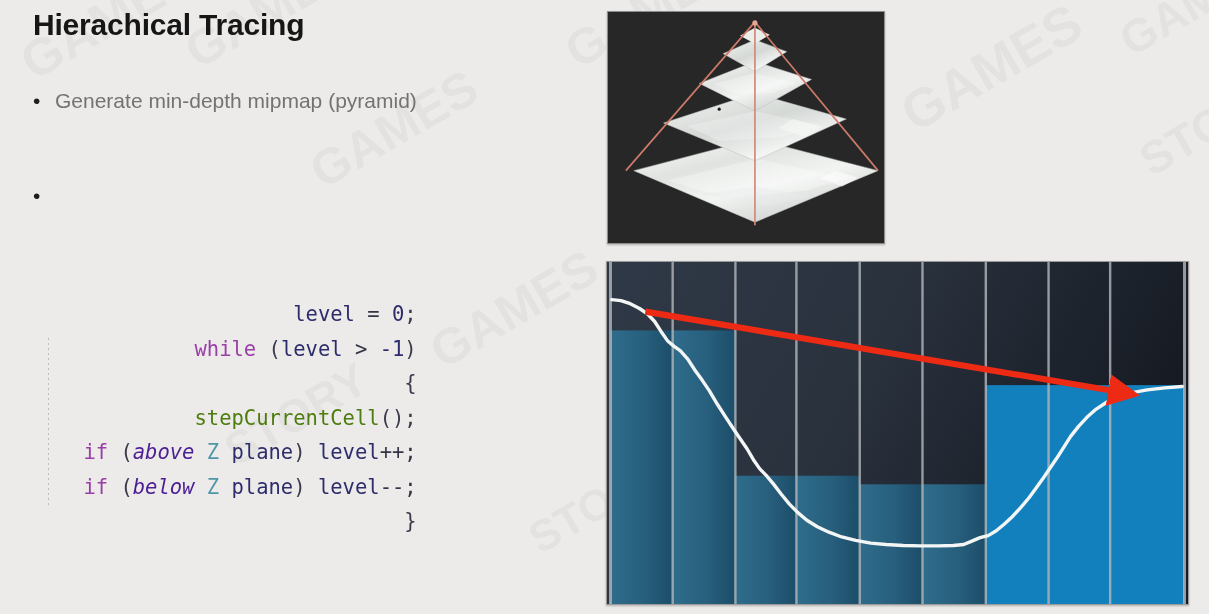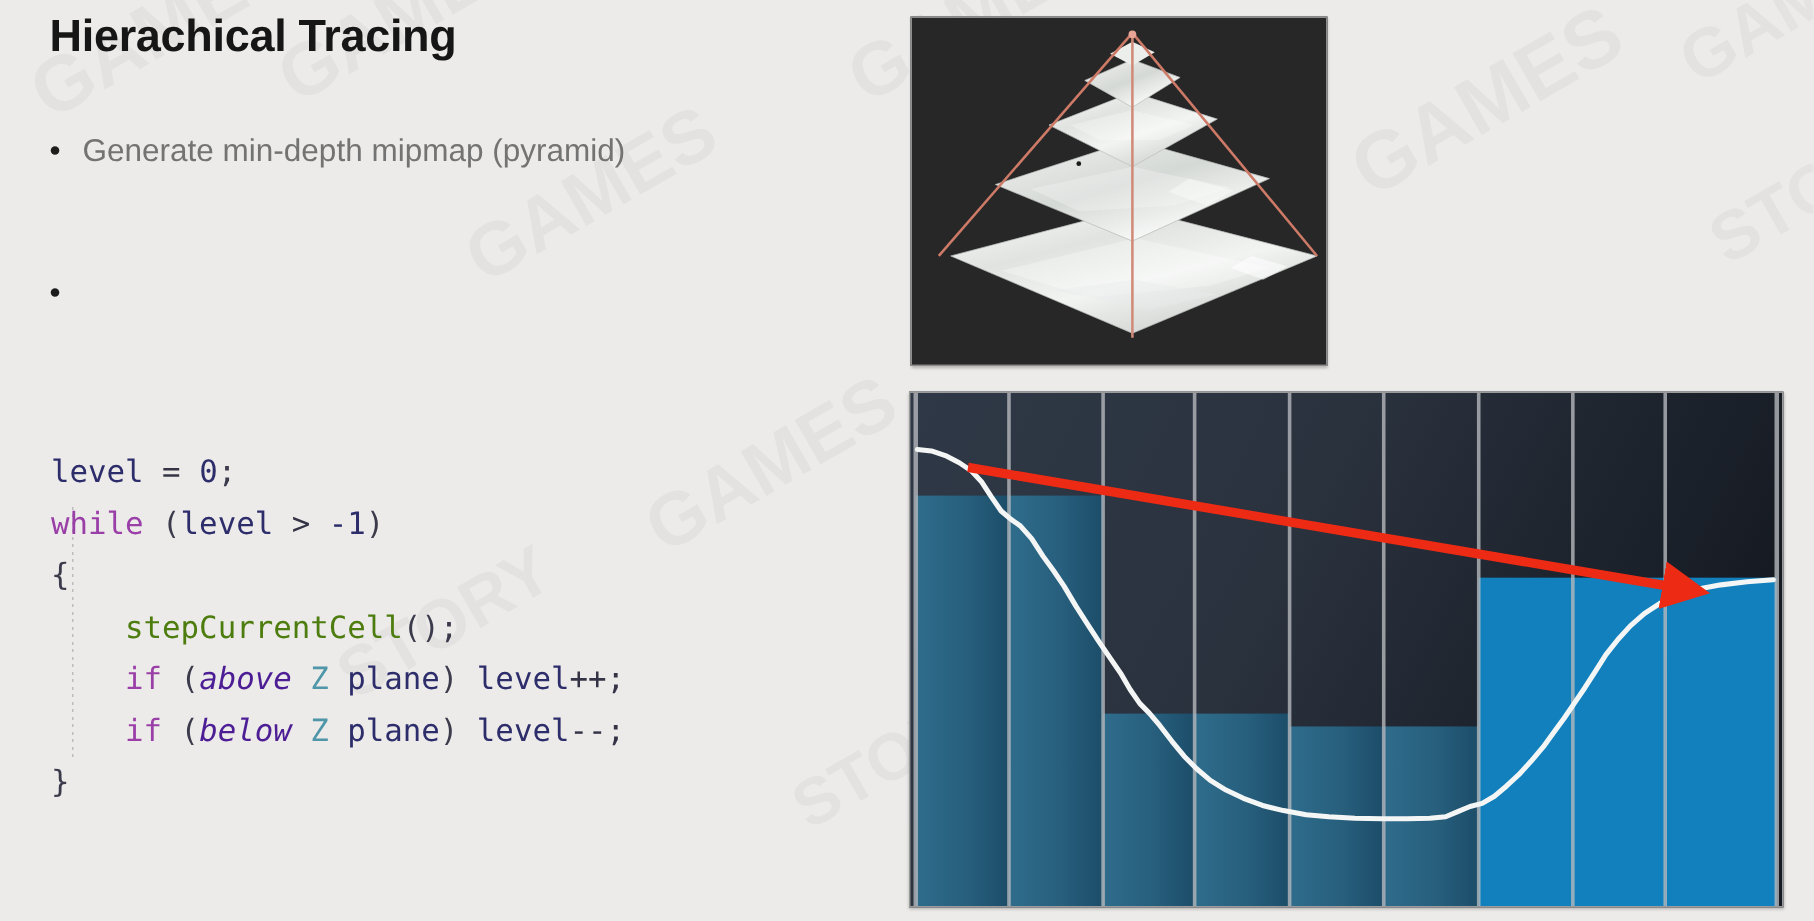--- a/index.html
+++ b/index.html
@@ -80,21 +80,21 @@
   .code {
     position: absolute;
     left: 34px;
     top: 297px;
     font-family: "DejaVu Sans Mono", monospace;
     font-size: 20.5px;
     line-height: 34.5px;
     white-space: pre;
     color: #2c2c3d;
   }
-  .code .ln { display: block; height: 34.5px; }
+  .code .ln { display: block; height: 34.5px; text-align: right; }
   .tok-var  { color: #2d2d6b; }
   .tok-kw   { color: #9a3fa8; }
   .tok-punc { color: #3b3b4c; }
   .tok-num  { color: #2d2d6b; }
   .tok-fn   { color: #4d7c0f; }
   .tok-em   { color: #4c1d95; font-style: italic; }
   .tok-type { color: #4e96a8; }
   .tok-op   { color: #343446; }
   .indent-guide {
     position: absolute;

